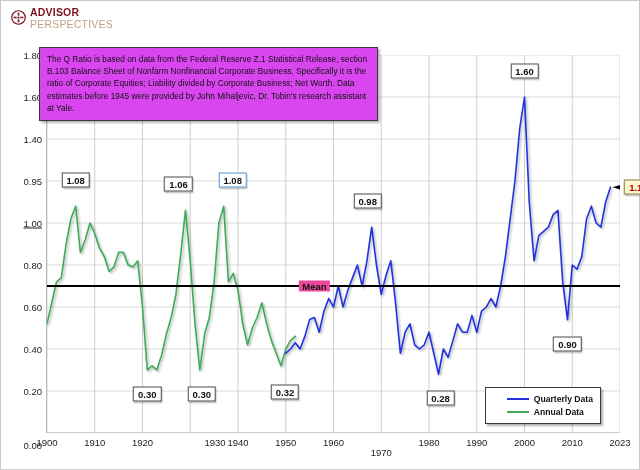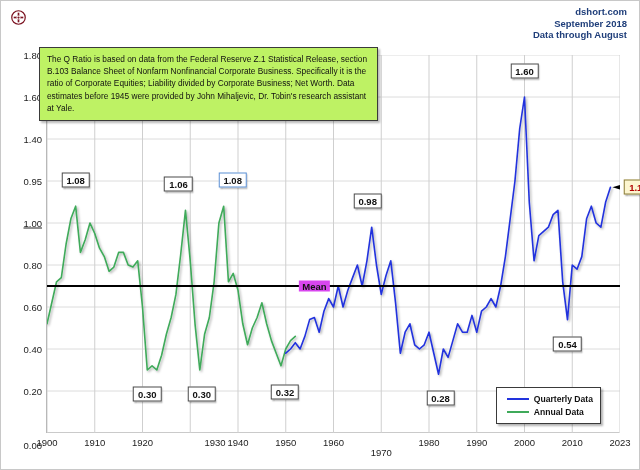--- a/index.html
+++ b/index.html
@@ -58,21 +58,21 @@
     transform:translateX(-50%);
     font-size:9.5px;color:#222;white-space:nowrap;
   }
 
   
   .note{
     position:absolute;
     left:-8px;top:-8px;
     width:339px;
     box-sizing:border-box;
-    background:#bef264;
+    background:#d946ef;
     border:1px solid #3a3a3a;
     padding:5px 7px 6px 7px;
     font-size:8.3px;line-height:12.2px;color:#111;
     box-shadow:2px 2px 2px rgba(0,0,0,.28);
   }
 
   
   .callout{
     position:absolute;
     transform:translate(-50%,-50%);
@@ -83,56 +83,55 @@
     white-space:nowrap;
     box-shadow:1.5px 1.5px 1.5px rgba(0,0,0,.33);
   }
   .callout.blue-edge{border-color:#5b8fd4;}
   .callout.last{
     background:#fdf6d0;border-color:#8a7c3a;color:#b00000;
   }
 
   .mean-label{
     position:absolute;transform:translate(-50%,-50%);
-    background:#d946ef;padding:0 3px;
+    background:#ec4899;padding:0 3px;
     font-size:9.5px;font-weight:bold;color:#111;
   }
 
   
   .legend{
     position:absolute;
     background:#fff;border:1px solid #3a3a3a;
-    padding:4px 7px 5px 10px;
+    padding:4px 7px 5px 21px;
     box-shadow:1.5px 1.5px 2px rgba(0,0,0,.3);
   }
   .legend-row{display:flex;align-items:center;height:13px;}
   .legend-swatch{width:22px;height:0;border-top:2px solid #000;margin-right:5px;}
   .legend-label{font-size:8.6px;color:#111;font-weight:bold;white-space:nowrap;}
 </style>
 </head>
 <body>
 
 <div id="page">
 
   <div class="logo">
     <svg class="logo-mark" viewBox="0 0 20 20">
       <circle cx="10" cy="10" r="9" fill="none" stroke="#7b1220" stroke-width="1.6"></circle>
       <rect x="8.9" y="3.6" width="2.2" height="12.8" fill="#7b1220"></rect>
       <rect x="3.6" y="8.9" width="12.8" height="2.2" fill="#7b1220"></rect>
       <circle cx="10" cy="10" r="2.6" fill="#ffffff"></circle>
       <circle cx="10" cy="10" r="1.5" fill="#7b1220"></circle>
     </svg>
+    <div class="logo-text">
+      <div class="logo-l1">ADVISOR</div>
+      <div class="logo-l2">PERSPECTIVES</div>
+    </div>
   </div>
 
 
-  <div class="source-block">
-    <div>dshort.com</div>
-    <div>September 2018</div>
-    <div>Data through August</div>
-  </div>
 
   <div id="plot">
     <svg id="chart-svg" width="573" height="378">
         <line x1="0" y1="378" x2="573" y2="378" stroke="#dcdcdc" stroke-width="1"></line>
         <line x1="0" y1="336" x2="573" y2="336" stroke="#dcdcdc" stroke-width="1"></line>
         <line x1="0" y1="294" x2="573" y2="294" stroke="#dcdcdc" stroke-width="1"></line>
         <line x1="0" y1="252" x2="573" y2="252" stroke="#dcdcdc" stroke-width="1"></line>
         <line x1="0" y1="210" x2="573" y2="210" stroke="#dcdcdc" stroke-width="1"></line>
         <line x1="0" y1="168" x2="573" y2="168" stroke="#dcdcdc" stroke-width="1"></line>
         <line x1="0" y1="126" x2="573" y2="126" stroke="#dcdcdc" stroke-width="1"></line>
@@ -192,21 +191,21 @@
     <div id="callout-layer">
         <div class="callout" style="left: 28.65px; top: 125.2px;">1.08</div>
         <div class="callout" style="left: 100.275px; top: 339px;">0.30</div>
         <div class="callout" style="left: 131.475px; top: 129.4px;">1.06</div>
         <div class="callout" style="left: 154.8px; top: 339px;">0.30</div>
         <div class="callout blue-edge" style="left: 185.675px; top: 125.2px;">1.08</div>
         <div class="callout" style="left: 237.975px; top: 336.8px;">0.32</div>
         <div class="callout" style="left: 320.7px; top: 146.2px;">0.98</div>
         <div class="callout" style="left: 393.55px; top: 343.2px;">0.28</div>
         <div class="callout" style="left: 477.5px; top: 16px;">1.60</div>
-        <div class="callout" style="left: 520.475px; top: 288.6px;">0.54</div>
+        <div class="callout" style="left: 520.475px; top: 288.6px;">0.90</div>
         <div class="callout last" style="left: 591.45px; top: 132.3px;">1.17</div>
       </div>
 
     <div class="mean-label" id="mean-label" style="left: 267.4px; top: 231px;">Mean</div>
 
     <div class="note">The Q Ratio is based on data from the Federal Reserve Z.1 Statistical Release, section B.103 Balance Sheet of Nonfarm Nonfinancial Corporate Business. Specifically it is the ratio  of Corporate Equities; Liability divided by Corporate Business; Net Worth.  Data estimates before 1945 were provided by John Mihaljevic, Dr. Tobin's research assistant at Yale.</div>
 
     <div class="legend" id="legend" style="right: 18px; bottom: 8px;">
         <div class="legend-row">
           <span class="legend-swatch" style="border-top-color: rgb(34, 51, 221);"></span>

